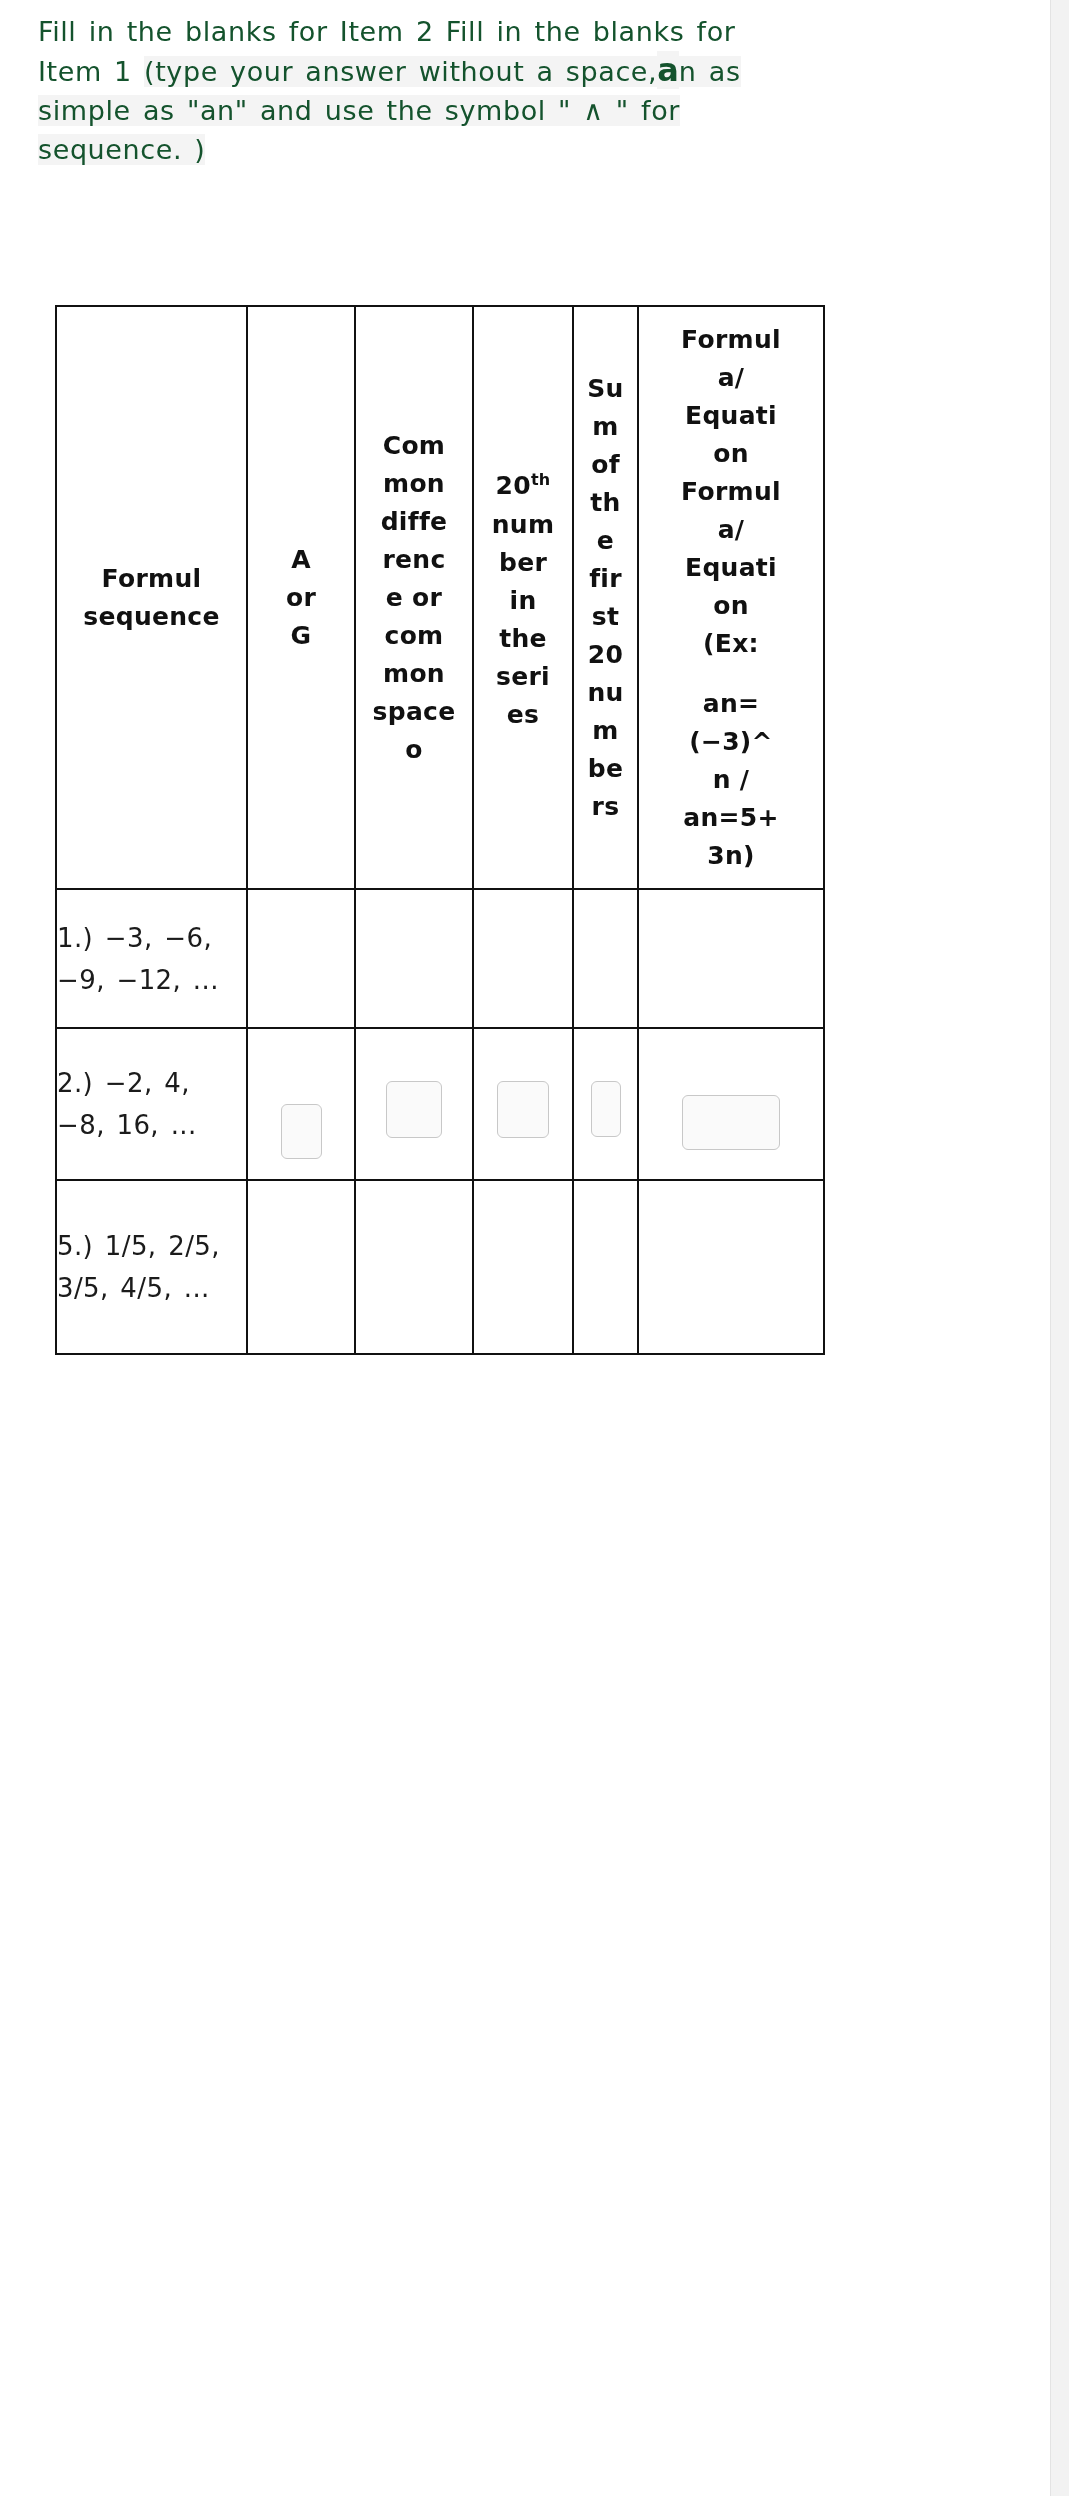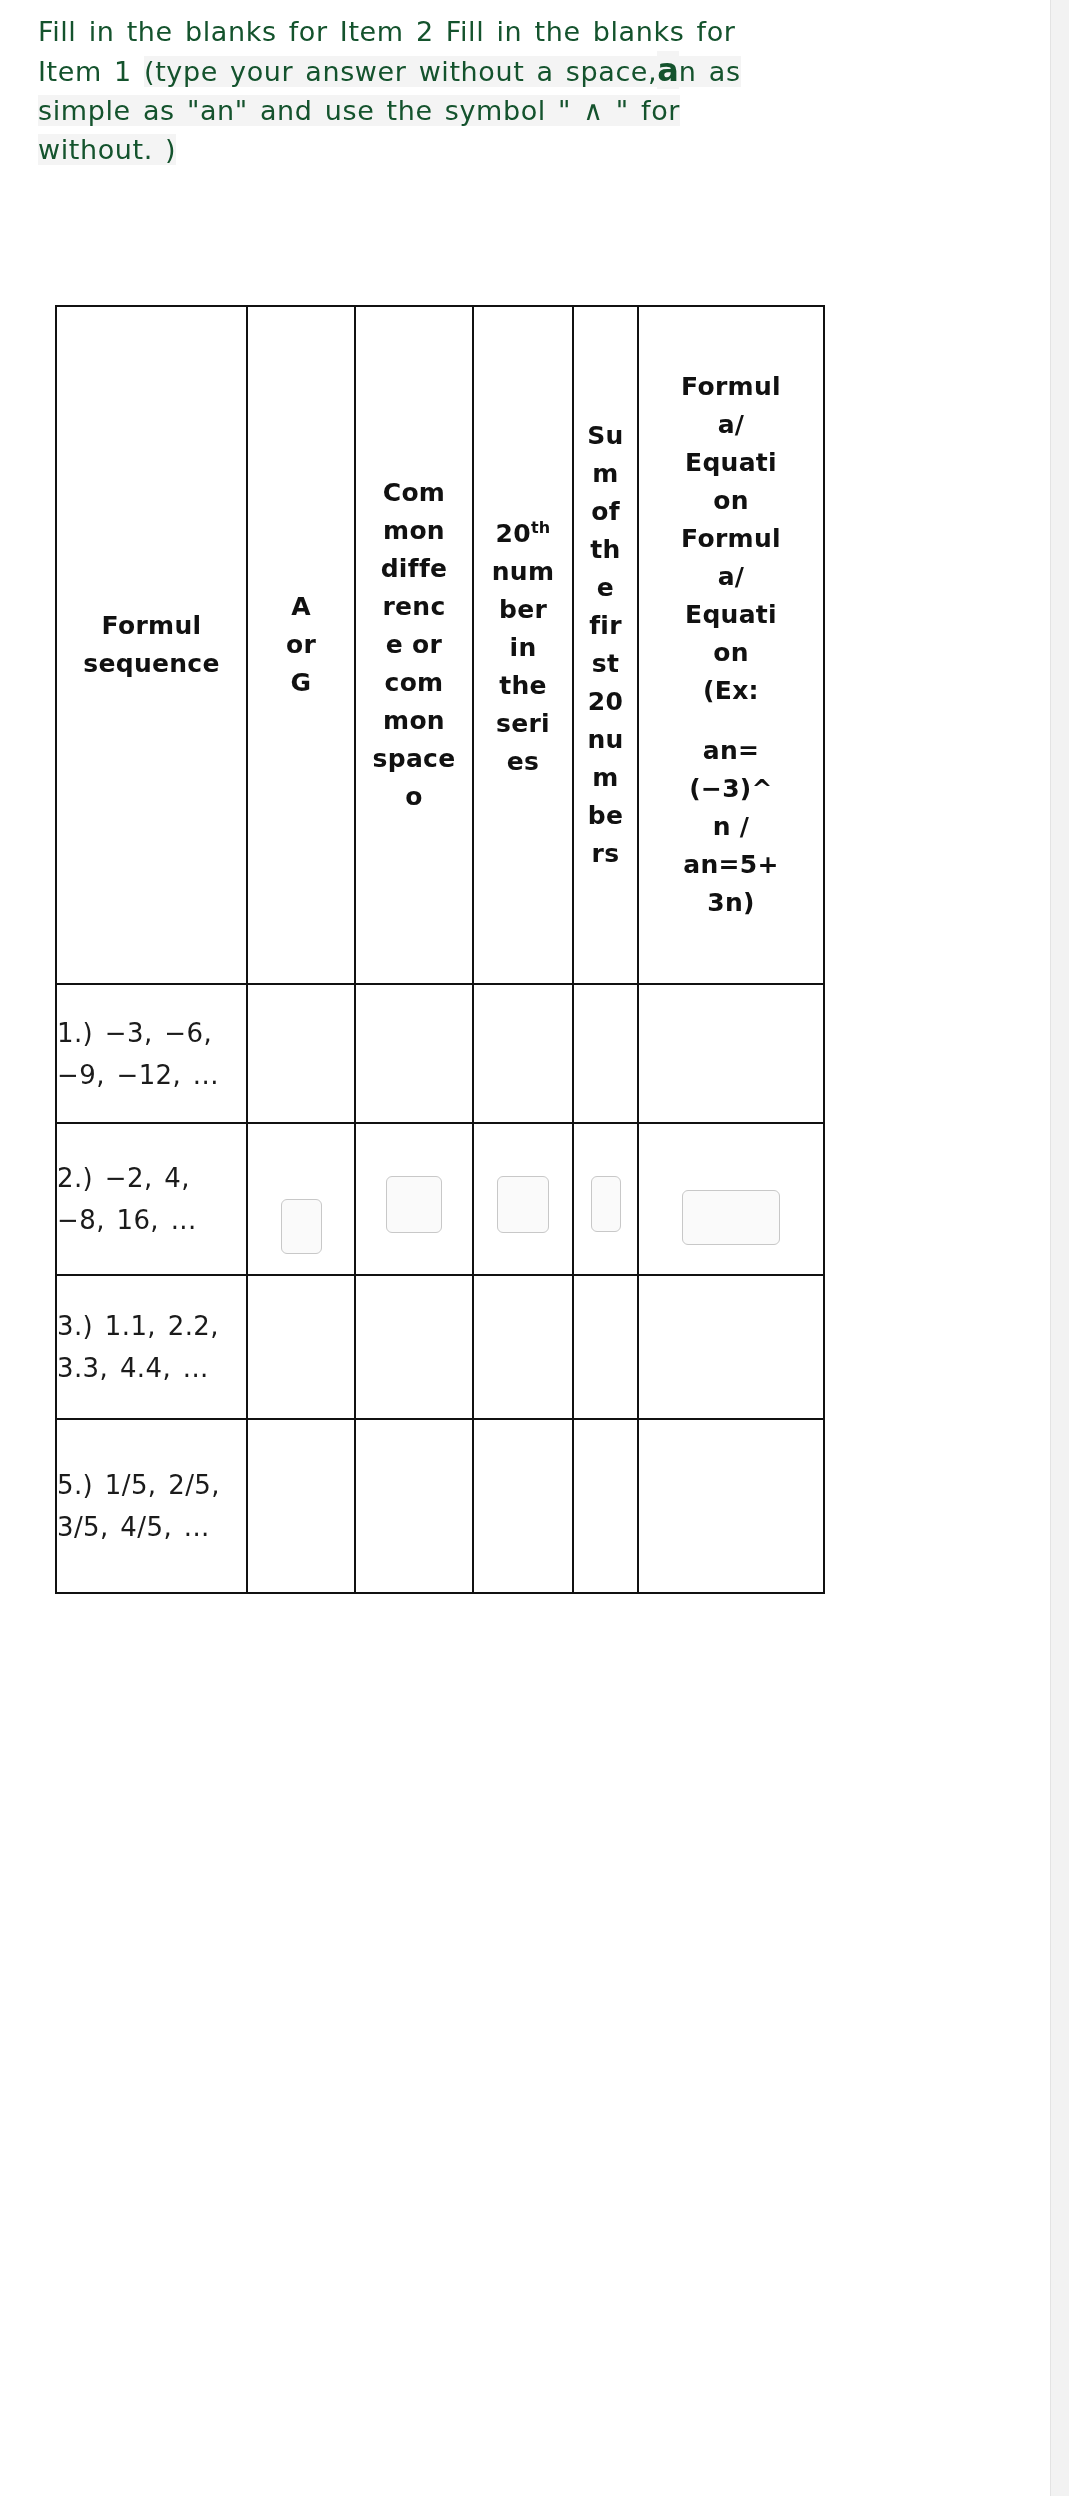--- a/index.html
+++ b/index.html
@@ -83,21 +83,21 @@
 
   .hdr-cell {
     text-align: center;
     font-family: "DejaVu Sans", sans-serif;
     font-size: 25px;
     font-weight: bold;
     line-height: 38px;
     color: #111111;
     letter-spacing: 0.3px;
     padding: 8px 4px 8px 4px;
-    height: 678px;
+    height: 583px;
     box-sizing: border-box;
   }
   .hdr-inner {
     display: block;
   }
   .hdr-cell sup {
     font-size: 16px;
     vertical-align: super;
   }
   .hdr-gap { display:block; height: 22px; }
@@ -137,21 +137,21 @@
 </style>
 </head>
 <body>
 
 <div class="page">
 
   <div class="instructions">
     <span class="plain">Fill in the blanks for Item 2   Fill in the blanks for</span><br>
     <span class="plain">Item 1 </span><span class="hl">(type your answer without a space,</span><span class="hl big-a">a</span><span class="hl">n as</span><br>
     <span class="hl">simple as "an" and use the symbol  " ∧ " for</span><br>
-    <span class="hl">without. )</span>
+    <span class="hl">sequence. )</span>
   </div>
 
   <table class="seq-table">
     <colgroup>
       <col class="col-seq">
         <col class="col-ag">
         <col class="col-diff">
       <col class="col-twenty">
         <col class="col-sum">
         <col class="col-formula">
@@ -250,28 +250,20 @@
           <span class="blank-box box-twenty"></span>
         </td>
         <td class="answer-cell">
           <span class="blank-box box-sum"></span>
         </td>
         <td class="answer-cell">
           <span class="blank-box box-formula"></span>
         </td>
       </tr>
 
-      <tr class="row-body row-3">
-        <td class="cell-seq">3.) 1.1, 2.2, 3.3, 4.4, ...</td>
-        <td class="answer-cell"></td>
-        <td class="answer-cell"></td>
-        <td class="answer-cell"></td>
-        <td class="answer-cell"></td>
-        <td class="answer-cell"></td>
-      </tr>
 
 
       <tr class="row-body row-5">
         <td class="cell-seq">5.) 1/5, 2/5, 3/5, 4/5, ...</td>
         <td class="answer-cell"></td>
         <td class="answer-cell"></td>
         <td class="answer-cell"></td>
         <td class="answer-cell"></td>
         <td class="answer-cell"></td>
       </tr>

